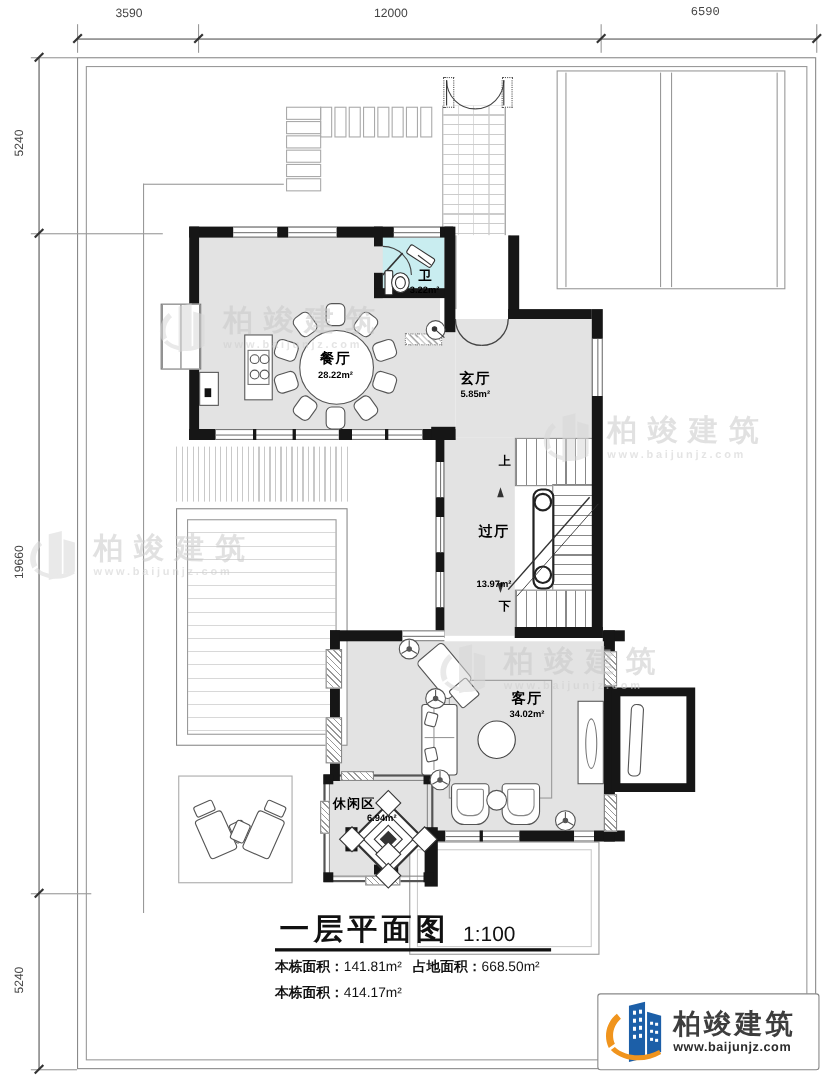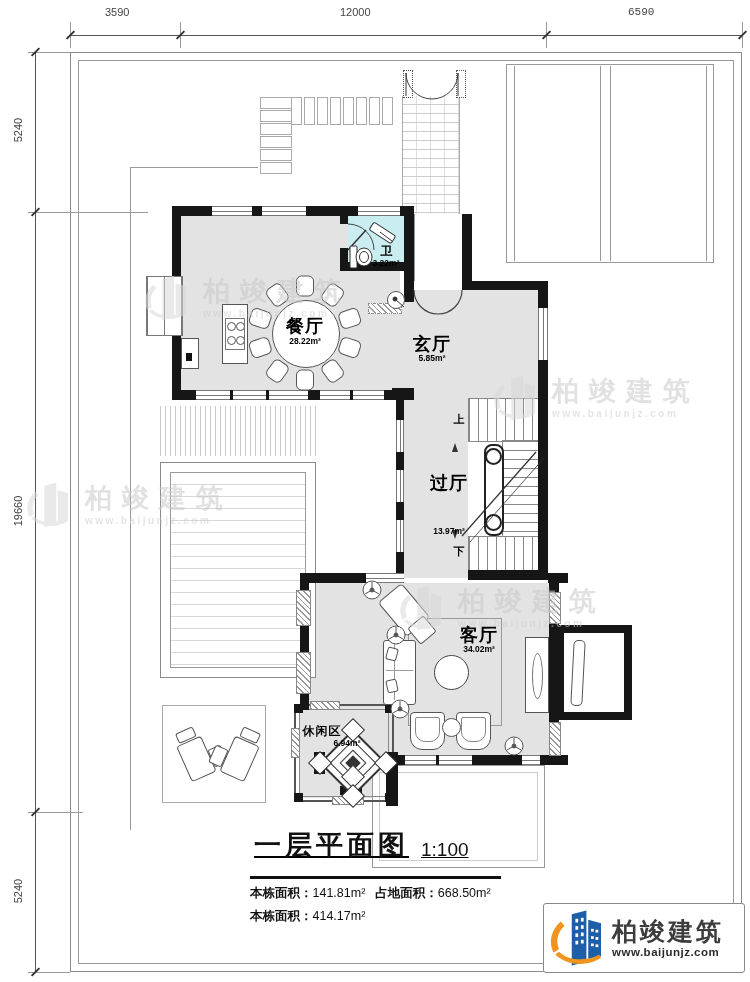--- a/index.html
+++ b/index.html
@@ -16,32 +16,32 @@
         background-size:1px 100%;background-position:0 0,50% 0,100% 0;background-repeat:no-repeat;}
   .hatch{position:absolute;z-index:11;background-color:#fff;border:1px solid #888;
         background-image:repeating-linear-gradient(45deg,#999 0 1px,transparent 1px 4px);}
   .furn{position:absolute;background:#fff;border:1px solid #555;z-index:14;}
   .dimlbl{position:absolute;font-size:11px;color:#444;z-index:5;}
   .vlbl{width:60px;text-align:center;transform:rotate(-90deg);}
   .tick{position:absolute;width:11px;height:2px;background:#333;transform:rotate(-45deg);z-index:6;}
   .dimline{position:absolute;background:#555;z-index:4;}
   .extline{position:absolute;background:#999;z-index:4;}
   .lbl{position:absolute;transform:translate(-50%,-50%);font-weight:bold;color:#000;
-       white-space:nowrap;z-index:30;font-size:18px;letter-spacing:1px;}
+       white-space:nowrap;z-index:30;font-size:13px;letter-spacing:1px;}
   .area{font-size:8.5px;font-weight:600;letter-spacing:0;}
   .stairlbl{font-size:11px;letter-spacing:0;}
   .treadsH{position:absolute;z-index:9;background-color:#fff;border:1px solid #888;
         background-image:repeating-linear-gradient(90deg,#888 0 1px,transparent 1px 9px);}
   .treadsV{position:absolute;z-index:9;background-color:#fff;border:1px solid #888;
         background-image:repeating-linear-gradient(180deg,#888 0 1px,transparent 1px 9px);}
   .wm{position:absolute;display:flex;align-items:center;gap:8px;z-index:26;opacity:.55;pointer-events:none;}
   .wm-title{font-size:27px;font-weight:bold;color:#c9c9c9;letter-spacing:10px;line-height:1;}
   .wm-url{font-size:10px;font-weight:bold;color:#cfcfcf;letter-spacing:2.5px;margin-top:3px;}
   .title-block{position:absolute;left:250px;top:832px;z-index:35;}
-  .title-row{display:flex;align-items:flex-end;gap:12px;border-bottom:3px solid #111;padding:0 10px 17px 4px;text-decoration:underline;}
+  .title-row{display:flex;align-items:flex-end;gap:12px;border-bottom:3px solid #111;padding:0 10px 3px 4px;}
   .t1{font-size:27px;font-weight:bold;color:#111;letter-spacing:4px;line-height:1;}
   .t2{font-size:19px;color:#111;line-height:1;}
   .area-line{margin-top:6px;font-size:12.5px;color:#111;}
   .al{font-weight:bold;}
   .av{font-weight:normal;margin-right:10px;}
   .logo-box{position:absolute;left:543px;top:903px;width:202px;height:70px;border:1px solid #888;
         border-radius:3px;background:#fff;z-index:35;display:flex;align-items:center;padding:0 4px;box-sizing:border-box;}
   .logo-name{font-size:25px;font-weight:bold;color:#3d3d3d;letter-spacing:3px;line-height:1.1;}
   .logo-url{font-size:11.5px;font-weight:bold;color:#2b2b2b;letter-spacing:.5px;}
   .circ{position:absolute;border:1px solid #555;border-radius:50%;background:#fff;z-index:14;}

